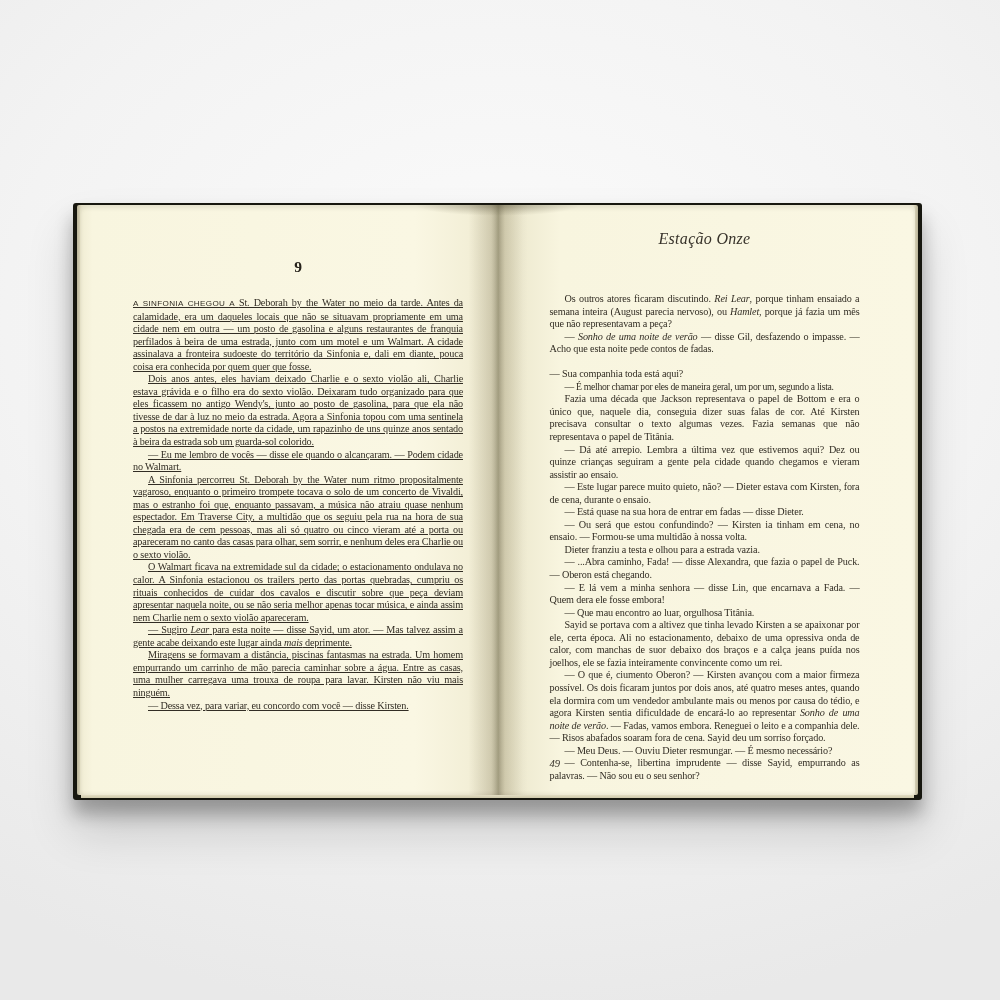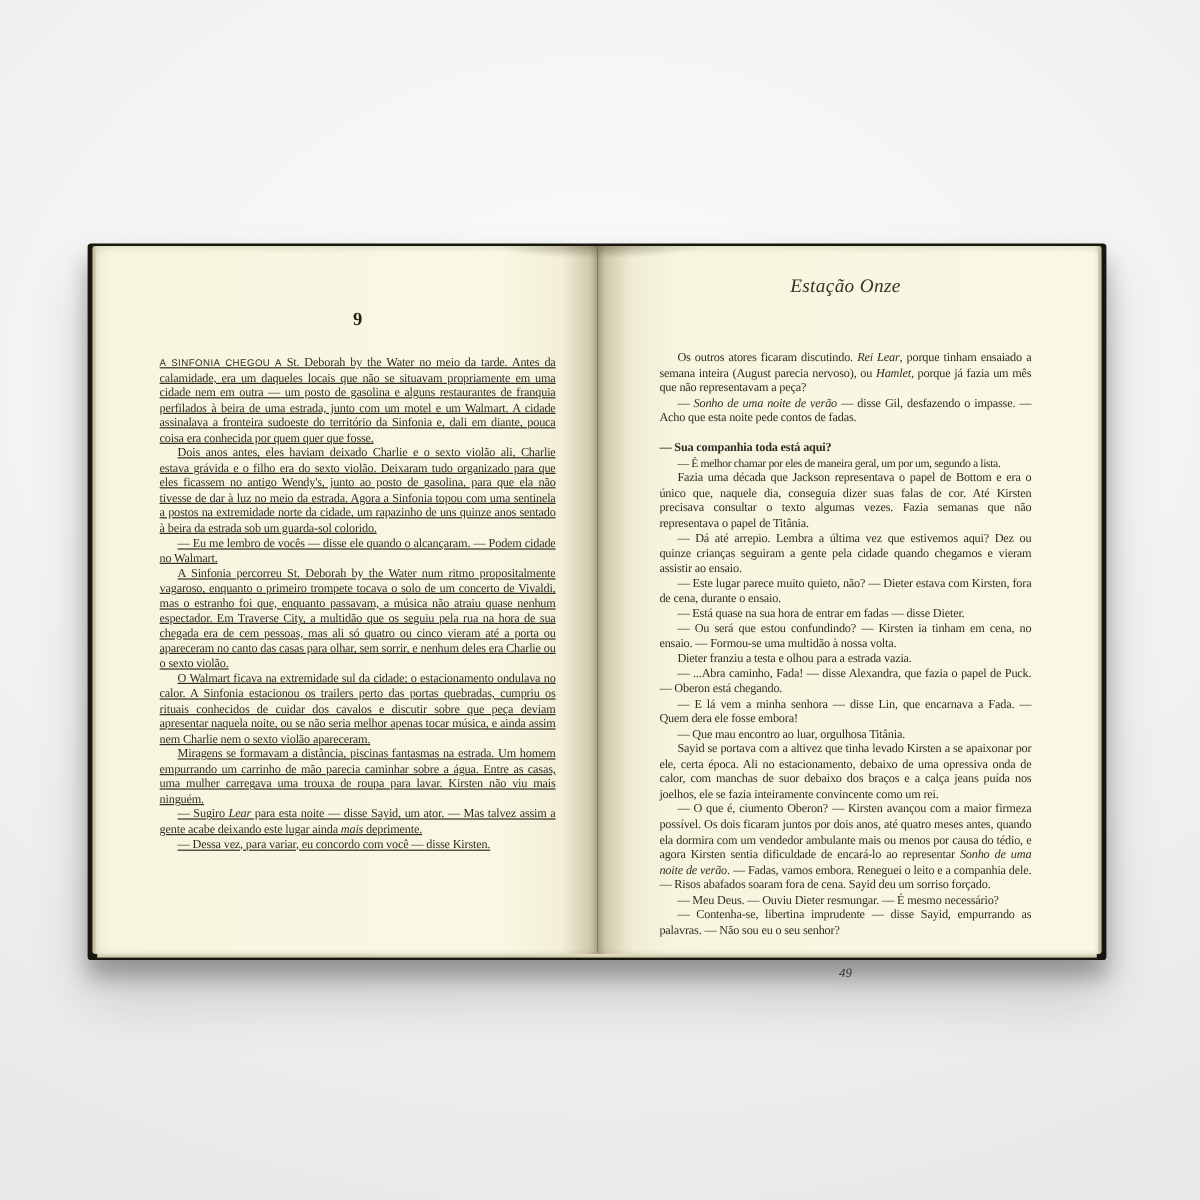--- a/index.html
+++ b/index.html
@@ -59,32 +59,32 @@
   .chapter-num{
     position:absolute;left:53px;top:53px;width:330px;
     text-align:center;font-weight:bold;font-size:15.5px;color:#26221b;
   }
   .running-header{
     position:absolute;left:52px;top:25px;width:310px;
     text-align:center;font-style:italic;font-size:16px;letter-spacing:0.3px;color:#37322a;
   }
   .page-number{
     position:absolute;left:52px;top:553px;width:310px;
-    text-align:center;font-style:italic;font-size:10.6px;color:#37322a;margin-top:48px;
+    font-style:italic;font-size:10.6px;color:#37322a;
   }
   .text-block{
     position:absolute;color:#322d24;
     font-size:10.2px;line-height:12.55px;letter-spacing:-0.15px;
     text-align:justify;
   }
   .text-left{left:53px;top:92px;width:330px;text-decoration:underline;}
   .text-right{left:52px;top:47px;width:310px;margin-top:41px;}
   .text-block p{margin:0;padding:0;}
   .text-block p.indent{text-indent:15px;}
-  .text-block p.break-before{margin-top:12.55px;font-weight:bold;}
+  .text-block p.break-before{margin-top:12.55px;}
   .text-block p.tight{font-size:9.7px;letter-spacing:-0.3px;}
   .it{font-style:italic;}
   .sc{
     font-family:"Liberation Sans","DejaVu Sans",sans-serif;
     font-size:8.1px;letter-spacing:0.35px;
   }
 </style>
 </head>
 <body>
 
@@ -95,22 +95,22 @@
   <div class="edge-bottom"></div>
   <div class="pages">
     <section class="page page-left">
       <div class="chapter-num">9</div>
       <div class="text-block text-left">
           <p class=""><span class="sc">A SINFONIA CHEGOU A </span><span class="">St. Deborah by the Water no meio da tarde. Antes da calamidade, era um daqueles locais que não se situavam propriamente em uma cidade nem em outra — um posto de gasolina e alguns restaurantes de franquia perfilados à beira de uma estrada, junto com um motel e um Walmart. A cidade assinalava a fronteira sudoeste do território da Sinfonia e, dali em diante, pouca coisa era conhecida por quem quer que fosse.</span></p>
           <p class="indent "><span class="">Dois anos antes, eles haviam deixado Charlie e o sexto violão ali, Charlie estava grávida e o filho era do sexto violão. Deixaram tudo organizado para que eles ficassem no antigo Wendy's, junto ao posto de gasolina, para que ela não tivesse de dar à luz no meio da estrada. Agora a Sinfonia topou com uma sentinela a postos na extremidade norte da cidade, um rapazinho de uns quinze anos sentado à beira da estrada sob um guarda-sol colorido.</span></p>
           <p class="indent "><span class="">— Eu me lembro de vocês — disse ele quando o alcançaram. — Podem cidade no Walmart.</span></p>
           <p class="indent "><span class="">A Sinfonia percorreu St. Deborah by the Water num ritmo propositalmente vagaroso, enquanto o primeiro trompete tocava o solo de um concerto de Vivaldi, mas o estranho foi que, enquanto passavam, a música não atraiu quase nenhum espectador. Em Traverse City, a multidão que os seguiu pela rua na hora de sua chegada era de cem pessoas, mas ali só quatro ou cinco vieram até a porta ou apareceram no canto das casas para olhar, sem sorrir, e nenhum deles era Charlie ou o sexto violão.</span></p>
           <p class="indent "><span class="">O Walmart ficava na extremidade sul da cidade; o estacionamento ondulava no calor. A Sinfonia estacionou os trailers perto das portas quebradas, cumpriu os rituais conhecidos de cuidar dos cavalos e discutir sobre que peça deviam apresentar naquela noite, ou se não seria melhor apenas tocar música, e ainda assim nem Charlie nem o sexto violão apareceram.</span></p>
+          <p class="indent "><span class="">— Sugiro </span><span class="it">Lear</span><span class=""> para esta noite — disse Sayid, um ator. — Mas talvez assim a gente acabe deixando este lugar ainda </span><span class="it">mais</span><span class=""> deprimente.</span></p>
           <p class="indent "><span class="">Miragens se formavam a distância, piscinas fantasmas na estrada. Um homem empurrando um carrinho de mão parecia caminhar sobre a água. Entre as casas, uma mulher carregava uma trouxa de roupa para lavar. Kirsten não viu mais ninguém.</span></p>
-          <p class="indent "><span class="">— Sugiro </span><span class="it">Lear</span><span class=""> para esta noite — disse Sayid, um ator. — Mas talvez assim a gente acabe deixando este lugar ainda </span><span class="it">mais</span><span class=""> deprimente.</span></p>
           <p class="indent "><span class="">— Dessa vez, para variar, eu concordo com você — disse Kirsten.</span></p>
         </div>
     </section>
     <section class="page page-right">
       <div class="running-header">Estação Onze</div>
       <div class="text-block text-right">
           <p class="indent "><span class="">Os outros atores ficaram discutindo. </span><span class="it">Rei Lear</span><span class="">, porque tinham ensaiado a semana inteira (August parecia nervoso), ou </span><span class="it">Hamlet</span><span class="">, porque já fazia um mês que não representavam a peça?</span></p>
           <p class="indent "><span class="">— </span><span class="it">Sonho de uma noite de verão</span><span class=""> — disse Gil, desfazendo o impasse. — Acho que esta noite pede contos de fadas.</span></p>
           <p class="break-before "><span class="">— Sua companhia toda está aqui?</span></p>
           <p class="indent tight"><span class="">— É melhor chamar por eles de maneira geral, um por um, segundo a lista.</span></p>

